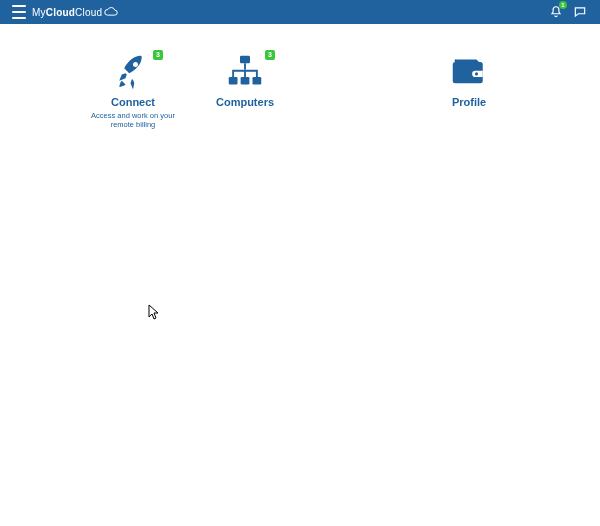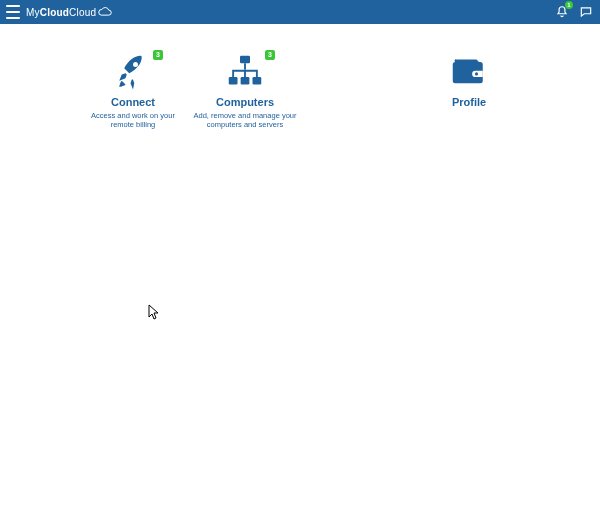--- a/index.html
+++ b/index.html
@@ -2,21 +2,21 @@
 <html><head>
 <meta charset="utf-8">
 <style>
   * { box-sizing: border-box; margin: 0; padding: 0; }
   html, body { width: 600px; height: 526px; font-family: Arial, Helvetica, sans-serif; background: #ffffff; overflow: hidden; }
   .header {
     height: 24px;
     background: #1f629e;
     display: flex;
     align-items: center;
-    padding: 0 6px;
+    padding: 0 12px;
     color: #ffffff;
   }
   .hamburger { width: 14px; height: 14px; display: flex; flex-direction: column; justify-content: space-between; cursor: pointer; margin-right: 6px; }
   .hamburger span { display: block; height: 2px; width: 100%; background: #fff; border-radius: 1px; }
   .brand { font-size: 10px; letter-spacing: .2px; display: flex; align-items: center; }
   .brand .thin { font-weight: 300; }
   .brand .bold { font-weight: 700; }
   .brand svg { margin-left: 1px; }
   .spacer { flex: 1; }
   .header-icon { position: relative; width: 16px; height: 16px; margin-left: 8px; cursor: pointer; color: #fff; display:flex; align-items:center; justify-content:center; }
@@ -144,21 +144,20 @@
         <svg viewBox="0 0 64 64">
           <rect x="24" y="6" width="16" height="12" rx="2" fill="#1f629e"></rect>
           <rect x="6" y="40" width="14" height="12" rx="2" fill="#1f629e"></rect>
           <rect x="25" y="40" width="14" height="12" rx="2" fill="#1f629e"></rect>
           <rect x="44" y="40" width="14" height="12" rx="2" fill="#1f629e"></rect>
           <path stroke="#1f629e" stroke-width="3" fill="none" d="M32 18v10M13 40V30h38v10M32 30v10"></path>
         </svg>
         <span class="tile-badge">3</span>
       </div>
       <div class="tile-title">Computers</div>
-      <div class="tile-desc">Add, remove and manage your computers and servers</div>
     </div>
 
 
 
     <div class="tile row2-offset">
       <div class="tile-icon-wrap">
         <svg viewBox="0 0 64 64">
           <path fill="#1f629e" d="M10 16h40a4 4 0 0 1 4 4v26a4 4 0 0 1-4 4H10a4 4 0 0 1-4-4V20a4 4 0 0 1 4-4z"></path>
           <path fill="#fff" d="M54 30v10H42a5 5 0 0 1 0-10h12z"></path>
           <circle cx="44" cy="35" r="2.5" fill="#1f629e"></circle>

